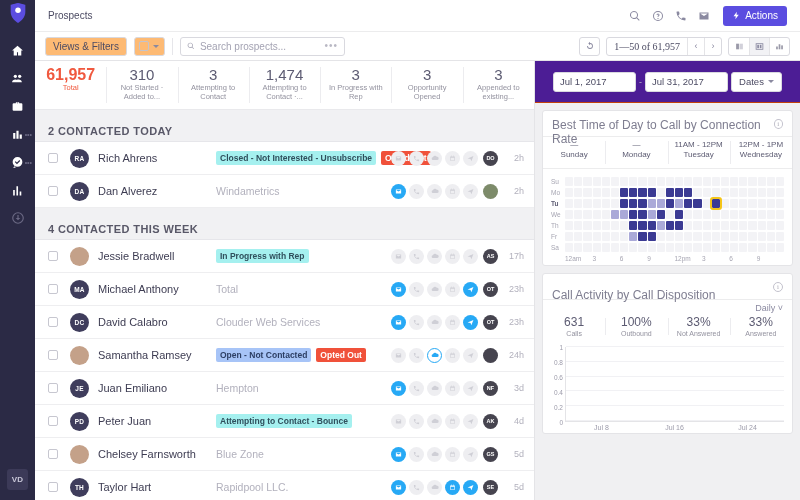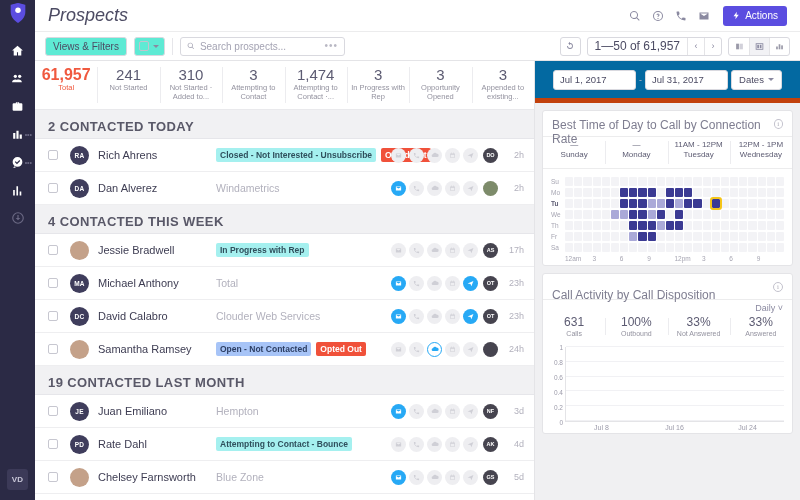--- a/index.html
+++ b/index.html
@@ -34,57 +34,57 @@
     display: flex; align-items: center; justify-content: center;
     font-size: 8px; font-weight: bold; letter-spacing: .3px;
   }
 
   
   .main { flex: 1; display: flex; flex-direction: column; min-width: 0; background:#f0f0f2;}
   .topbar {
     height: 31px; background: #fff; display: flex; align-items: center;
     padding: 0 13px; flex: 0 0 31px;
   }
-  .page-title { font-size: 18px; color: #4c4b63; font-style: italic; }
+  .page-title { font-size: 10px; color: #4c4b63; }
   .top-actions { margin-left: auto; display: flex; align-items: center; gap: 11px; }
   .top-actions .tico { cursor: pointer; display:flex; }
   .top-actions .tico svg { fill: #8a89a0; }
   .btn-actions {
     background: #5b4de0; color: #fff; border-radius: 3px; height: 20px;
     display: flex; align-items: center; gap: 4px; padding: 0 9px;
     font-size: 10px; cursor: pointer; margin-left: 2px;
   }
   .btn-actions svg { fill: #fff; }
 
   .toolbar {
     height: 30px; background: #fff; border-top: 1px solid #ececed;
     border-bottom: 1px solid #e4e4e7;
     display: flex; align-items: center; padding: 0 10px; gap: 7px; flex: 0 0 30px;
   }
   .tb-btn {
     border: 1px solid #d9d9df; border-radius: 3px; height: 19px;
     display: flex; align-items: center; padding: 0 7px; font-size: 10px;
-    color: #4c4b63; background: #5eead4; cursor: pointer; white-space: nowrap;
+    color: #4c4b63; background: #fdba74; cursor: pointer; white-space: nowrap;
   }
   .tb-chk { display: flex; align-items: center; gap: 4px; padding: 0 5px 0 4px; }
   .chkbox { width: 10px; height: 10px; border: 1px solid #c3c3cc; border-radius: 2px; }
   .caret { width:0;height:0;border-left:3px solid transparent;border-right:3px solid transparent;
            border-top:3.5px solid #8a89a0; }
   .divider-v { width: 1px; height: 17px; background: #e6e6ea; }
   .search {
     flex: 0 0 165px; height: 19px; border: 1px solid #d9d9df; border-radius: 3px;
     display: flex; align-items: center; padding: 0 6px; gap: 5px; background:#fff;
   }
   .search input { border: 0; outline: 0; font-size: 10px; color: #4c4b63; width: 100%;
     font-family: "Liberation Sans", sans-serif; background: transparent; }
   .search input::placeholder { color: #a4a3b3; }
   .dots3 { color: #b9b8c4; font-size: 10px; letter-spacing: 1px; line-height: 0;}
   .tb-right { margin-left: auto; display: flex; align-items: center; gap: 6px; }
   .pager { display: flex; align-items: center; border: 1px solid #d9d9df; border-radius: 3px; height: 19px; }
-  .pager .lbl { font-size: 12px; padding: 0 7px; color: #4c4b63; white-space: nowrap; }
+  .pager .lbl { font-size: 10px; padding: 0 7px; color: #4c4b63; white-space: nowrap; font-family: Liberation Serif, serif; }
   .pager .arw { width: 17px; height: 17px; display: flex; align-items: center;
     justify-content: center; border-left: 1px solid #e4e4e7; color: #8a89a0; font-size: 9px; cursor:pointer;}
   .refresh { width: 21px; height: 19px; border: 1px solid #d9d9df; border-radius: 3px;
     display: flex; align-items: center; justify-content: center; cursor: pointer; }
   .viewsw { display: flex; border: 1px solid #d9d9df; border-radius: 3px; height: 19px; overflow: hidden; }
   .viewsw div { width: 20px; display: flex; align-items: center; justify-content: center;
     border-left: 1px solid #e4e4e7; cursor: pointer; }
   .viewsw div:first-child { border-left: 0; }
   .viewsw div.on { background: #f2f2f5; }
 
@@ -97,22 +97,22 @@
   .stat { flex: 1; text-align: center; padding-top: 5px; position: relative; min-width:0;}
   .stat + .stat::before {
     content: ""; position: absolute; left: 0; top: 6px; bottom: 6px; width: 1px; background: #ececef;
   }
   .stat .num { font-size: 15px; color: #5c5b72; line-height: 17px; }
   .stat.total .num { color: #f0593f; font-size: 16px; font-weight: 600;}
   .stat.total .lbl { color: #f0593f; }
   .stat .lbl { font-size: 7.5px; color: #93929f; line-height: 9px; padding: 0 3px; }
 
   .grouphdr {
-    background: #f1f1f3; font-size: 13px; font-weight: bold; letter-spacing: .4px;
-    color: #595868; padding: 9px 13px 4px; border-bottom: 1px solid #e6e6ea;
+    background: #f1f1f3; font-size: 11px; font-weight: bold; letter-spacing: .4px;
+    color: #595868; padding: 15px 13px 4px; border-bottom: 1px solid #e6e6ea;
     text-transform: uppercase;
   }
   .rows { flex: 1; overflow: hidden; }
   .row {
     display: flex; align-items: center; height: 33px; padding: 0 10px 0 13px;
     border-bottom: 1px solid #eeeef0; background: #fff;
   }
   .row .ck { width: 10px; height: 10px; border: 1px solid #c7c7d0; border-radius: 2px;
              flex: 0 0 10px; margin-right: 12px; cursor:pointer; }
   .av {
@@ -146,21 +146,21 @@
     display: flex; align-items: center; justify-content: center; font-size: 5.5px;
     font-weight: bold; margin-left: 2px; overflow: hidden;
   }
   .owner.photo { background: #7d8b6a; }
   .ago { width: 26px; text-align: right; font-size: 9px; color: #b2b1bd; flex: 0 0 26px; }
 
   
   .right { width: 265px; flex: 0 0 265px; background: #f0f0f2; display: flex;
            flex-direction: column; min-height: 0; }
   .daterow { height: 42px; flex: 0 0 42px; display: flex; align-items: center;
-             justify-content: center; gap: 3px; background:#0369a1; border-bottom:5px solid #c2410c;}
+             justify-content: center; gap: 3px; background:#4c1d95; border-bottom:1px solid #c2410c;}
   .dinput { width: 83px; height: 20px; border: 1px solid #d9d9df; border-radius: 3px;
             display: flex; align-items: center; padding: 0 6px; font-size: 9.5px;
             color: #4c4b63; background: #fff; }
   .dsep { color: #b9b8c4; font-size: 9px; }
   .dbtn { height: 20px; border: 1px solid #d9d9df; border-radius: 3px; display: flex;
           align-items: center; gap: 4px; padding: 0 7px; font-size: 9.5px; color: #4c4b63;
           background: #fff; cursor: pointer; }
 
   .card { background: #fff; border: 1px solid #e4e4e7; border-radius: 3px; margin: 7px 7px 0; }
   .card-hdr { height: 26px; display: flex; align-items: center; padding: 0 9px;
@@ -355,24 +355,20 @@
 
     <div class="content">
 
       <div class="list-col">
         <div class="stats">
             <div class="stat total">
               <div class="num">61,957</div>
               <div class="lbl">Total</div>
             </div>
             <div class="stat">
-              <div class="num">241</div>
-              <div class="lbl">Not Started</div>
-            </div>
-            <div class="stat">
               <div class="num">310</div>
               <div class="lbl">Not Started · Added to...</div>
             </div>
             <div class="stat">
               <div class="num">3</div>
               <div class="lbl">Attempting to Contact</div>
             </div>
             <div class="stat">
               <div class="num">1,474</div>
               <div class="lbl">Attempting to Contact ·...</div>
@@ -622,21 +618,20 @@
                 </span>
                 <span class="aic">
                   <svg viewBox="0 0 24 24" width="7" height="7">
                     <path d="M2 12 22 3l-7 18-3-7z"></path>
                   </svg>
                 </span>
                 <span class="owner"></span>
               </span>
               <span class="ago">24h</span>
             </div>
-            <div class="grouphdr">19 CONTACTED LAST MONTH</div>
             <div class="row">
               <span class="ck"></span>
               <span class="av">JE</span>
               <span class="nm">Juan Emiliano</span>
               <span class="mid">
                 <span class="company">Hempton</span>
               </span>
               <span class="acts">
                 <span class="aic on">
                   <svg viewBox="0 0 24 24" width="7" height="7">
@@ -665,21 +660,21 @@
                     <path d="M2 12 22 3l-7 18-3-7z"></path>
                   </svg>
                 </span>
                 <span class="owner">NF</span>
               </span>
               <span class="ago">3d</span>
             </div>
             <div class="row">
               <span class="ck"></span>
               <span class="av">PD</span>
-              <span class="nm">Rate Dahl</span>
+              <span class="nm">Peter Juan</span>
               <span class="mid">
                 <span class="tag cyan">Attempting to Contact - Bounce</span>
               </span>
               <span class="acts">
                 <span class="aic">
                   <svg viewBox="0 0 24 24" width="7" height="7">
                     <path d="M3 5h18v14H3zm2 2v.5l7 4.5 7-4.5V7z"></path>
                   </svg>
                 </span>
                 <span class="aic">

